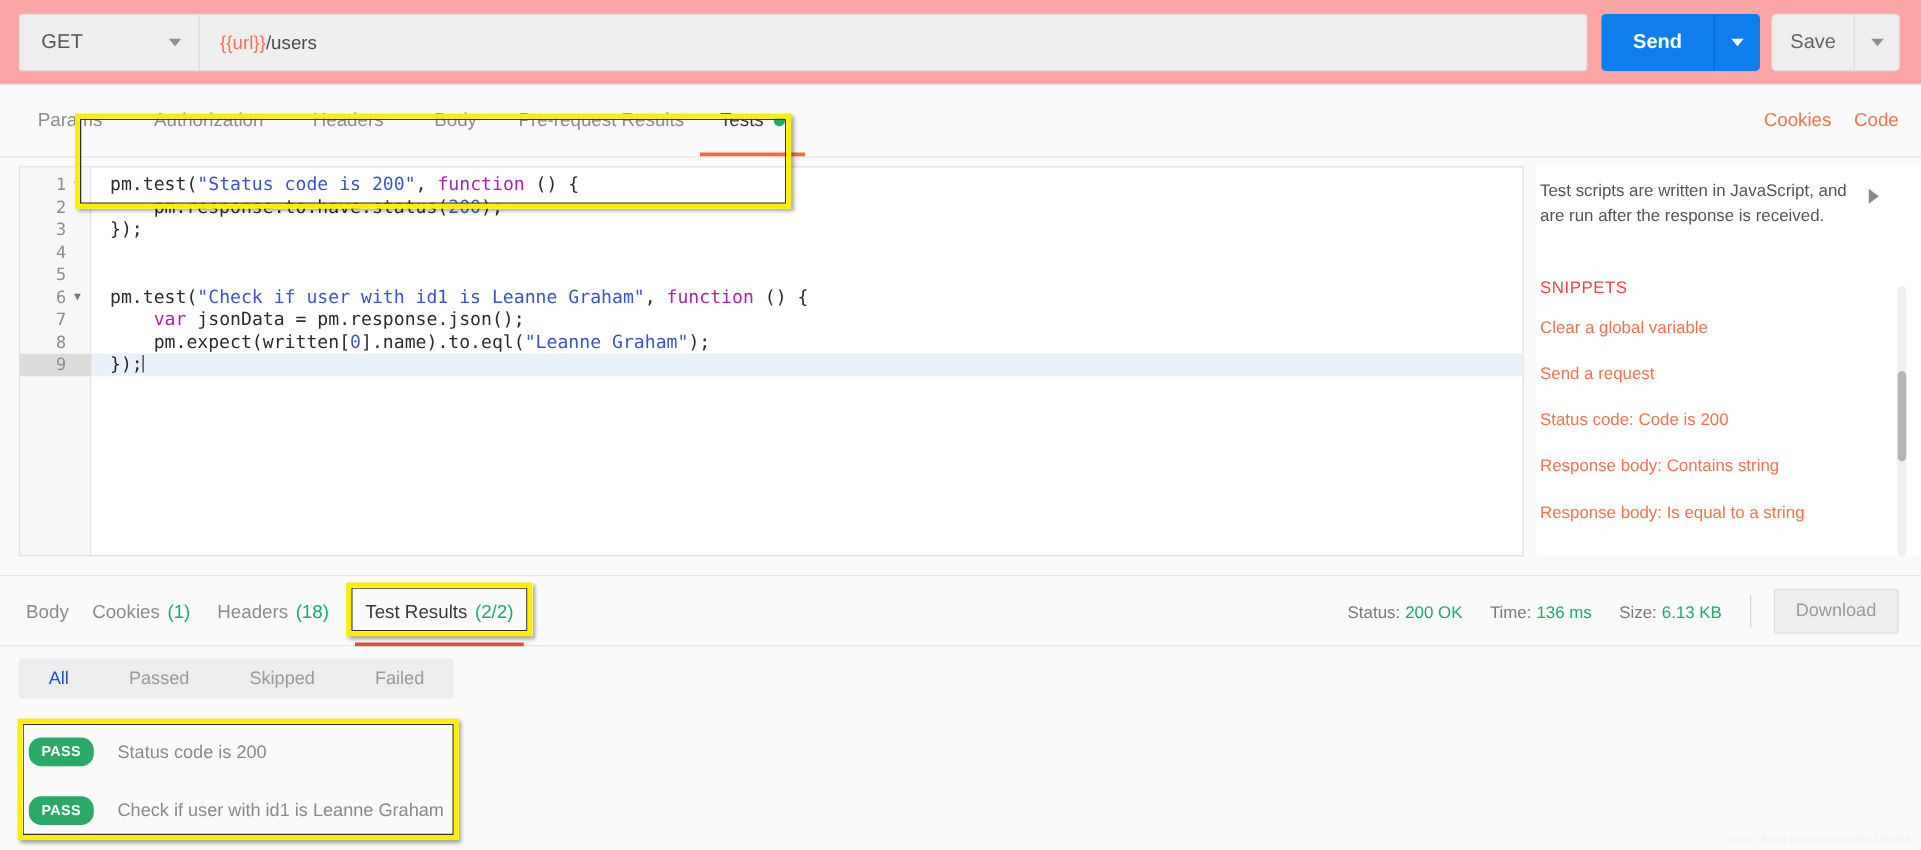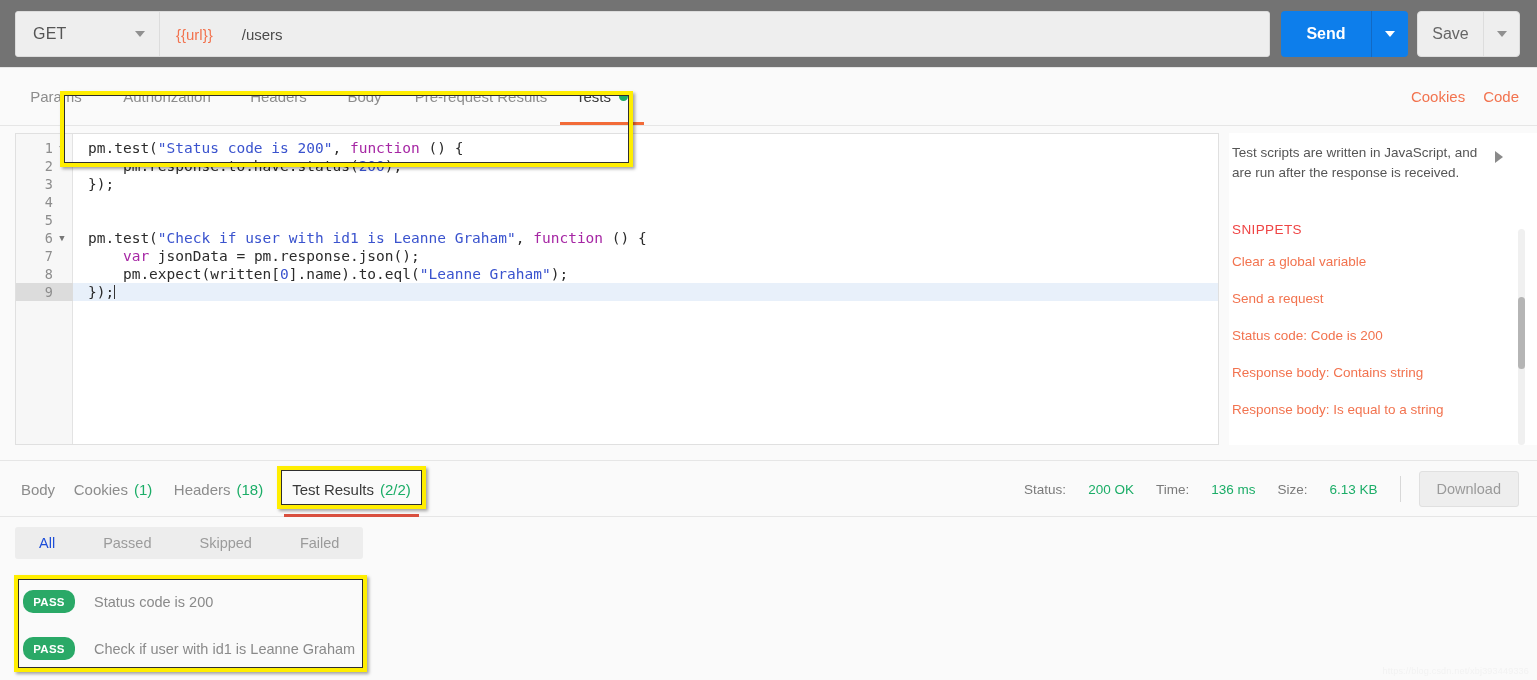--- a/index.html
+++ b/index.html
@@ -13,21 +13,21 @@
   .app {
     position: relative;
     width: 1537px; height: 680px;
     background: #fafafa;
   }
 
   
   .urlbar {
     position: absolute; left: 0; top: 0;
     width: 1537px; height: 68px;
-    background: #737373;
+    background: #fca5a5;
     border-bottom: 1px solid #e6e6e6;
   }
   .method-url-group {
     position: absolute; left: 15px; top: 11px;
     height: 46px; width: 1255px;
     display: flex;
     border: 1px solid #dcdcdc;
     border-radius: 3px;
     background: #eeeeee;
     overflow: hidden;
@@ -51,21 +51,21 @@
   }
   .url-field {
     flex: 1; height: 100%;
     display: flex; align-items: center;
     padding-left: 16px;
     background: #eeeeee;
     font-size: 15px;
     cursor: text;
   }
   .url-var { color: #f2734f; }
-  .url-rest { color: #4a4a4a; margin-left: 29px; }
+  .url-rest { color: #4a4a4a; }
 
   .send-group {
     position: absolute; left: 1281px; top: 11px;
     height: 46px; display: flex;
     border-radius: 4px; overflow: hidden;
   }
   .send-btn {
     width: 91px; height: 100%;
     background: #0d7eeb;
     color: #ffffff;
@@ -270,21 +270,21 @@
     box-shadow: 0 0 0 1px #2f2f2f inset, 2px 2px 3px rgba(0,0,0,.35);
     pointer-events: none; z-index: 9;
   }
   .meta {
     position: absolute; right: 18px; top: 0; height: 56px;
     display: flex; align-items: center; gap: 0;
   }
   .meta-item {
     font-size: 13.5px; color: #7a7a7a; margin-right: 22px;
   }
-  .meta-item .v { color: #1bad67; margin-left: 22px; }
+  .meta-item .v { color: #1bad67; margin-left: 4px; }
   .meta-div {
     width: 1px; height: 26px; background: #d8d8d8; margin-right: 18px;
   }
   .download-btn {
     padding: 9px 17px;
     background: #eeeeee;
     border: 1px solid #e0e0e0;
     border-radius: 3px;
     font-size: 14.5px; color: #9a9a9a;
     cursor: pointer;

